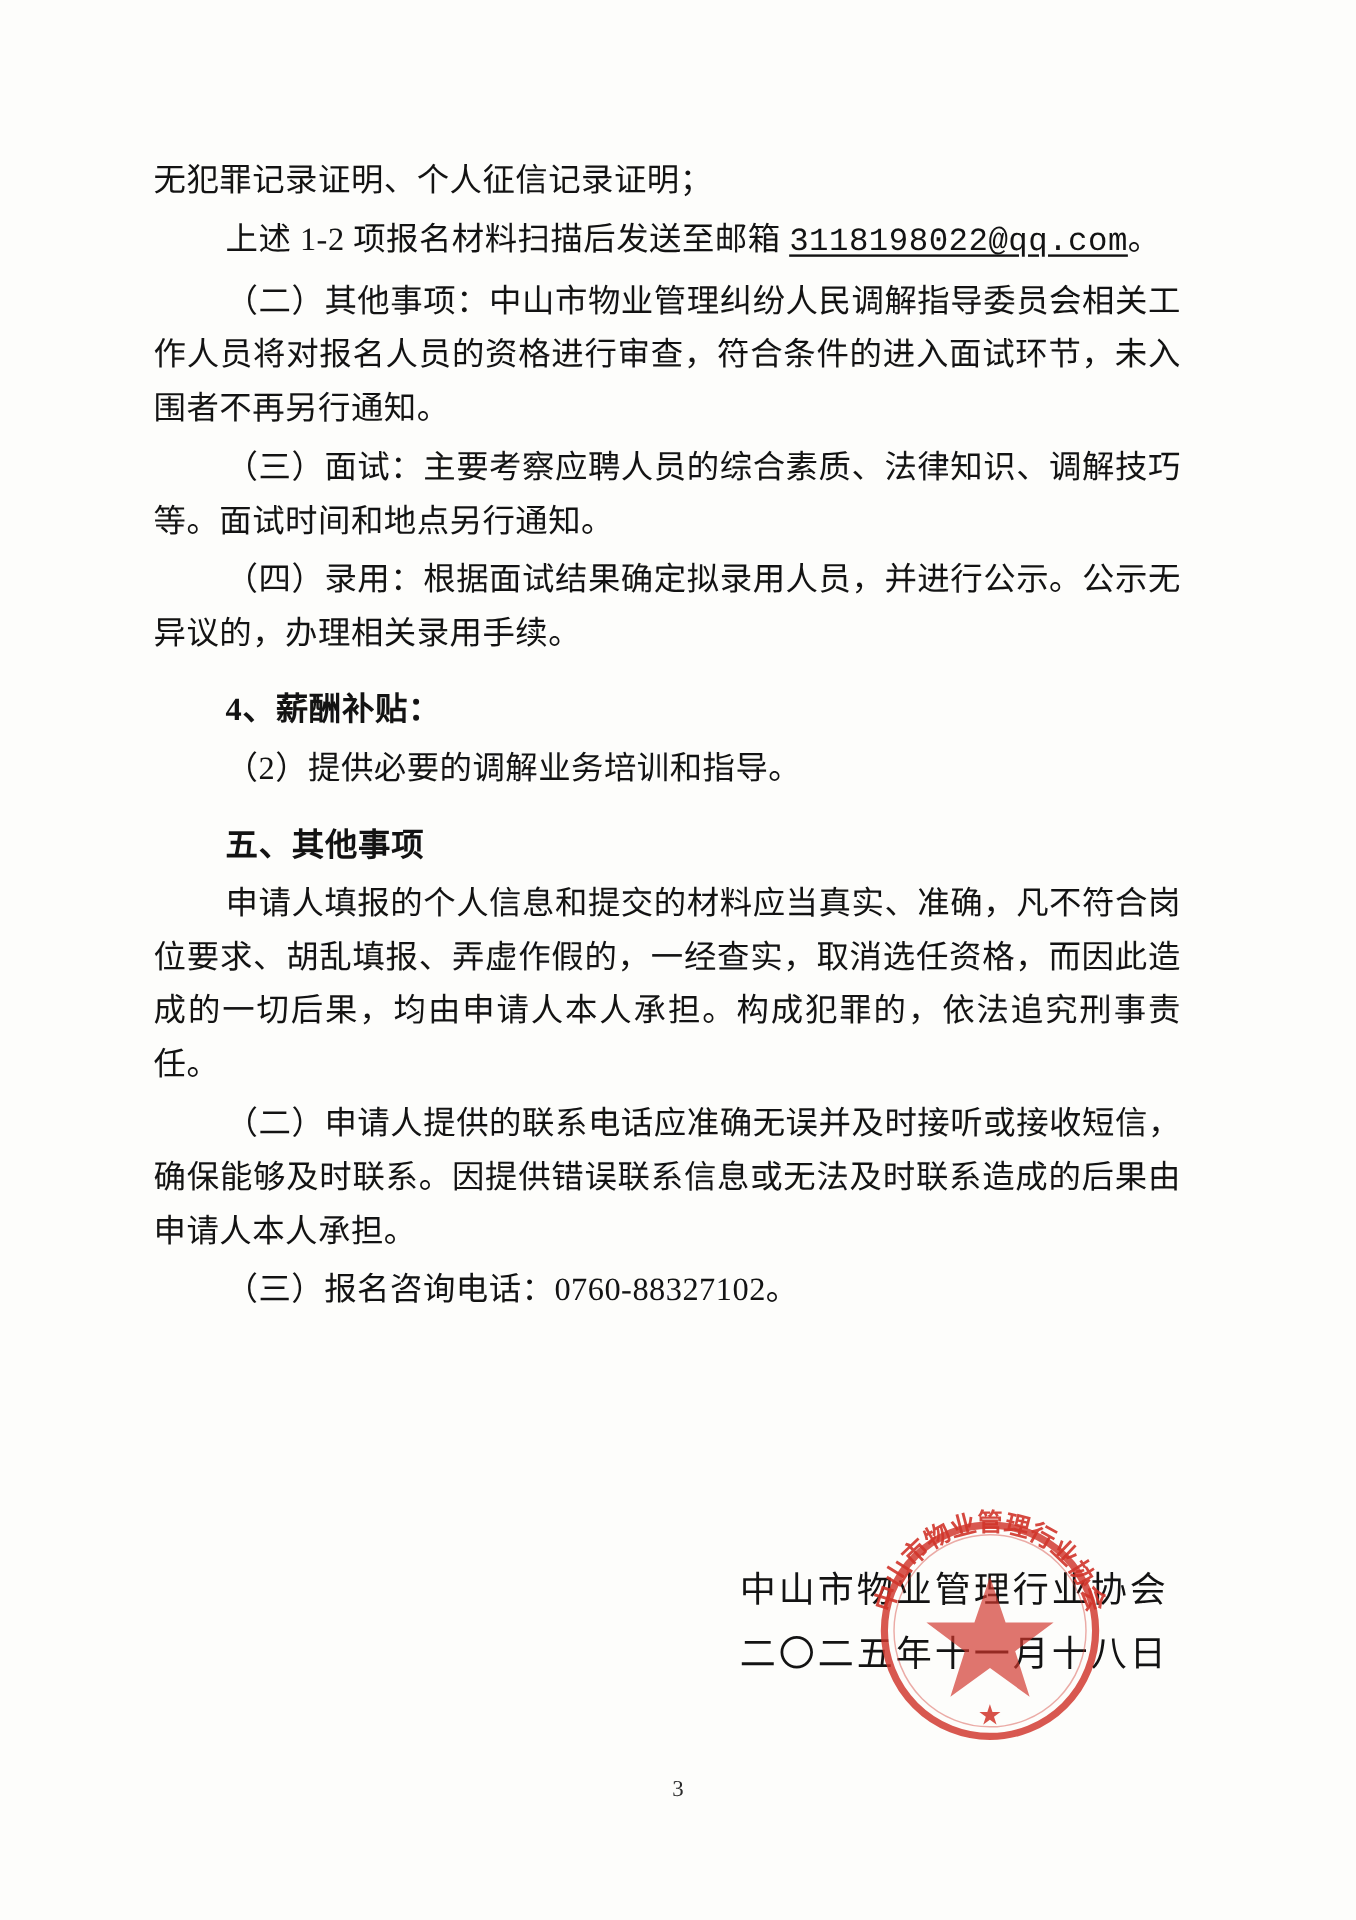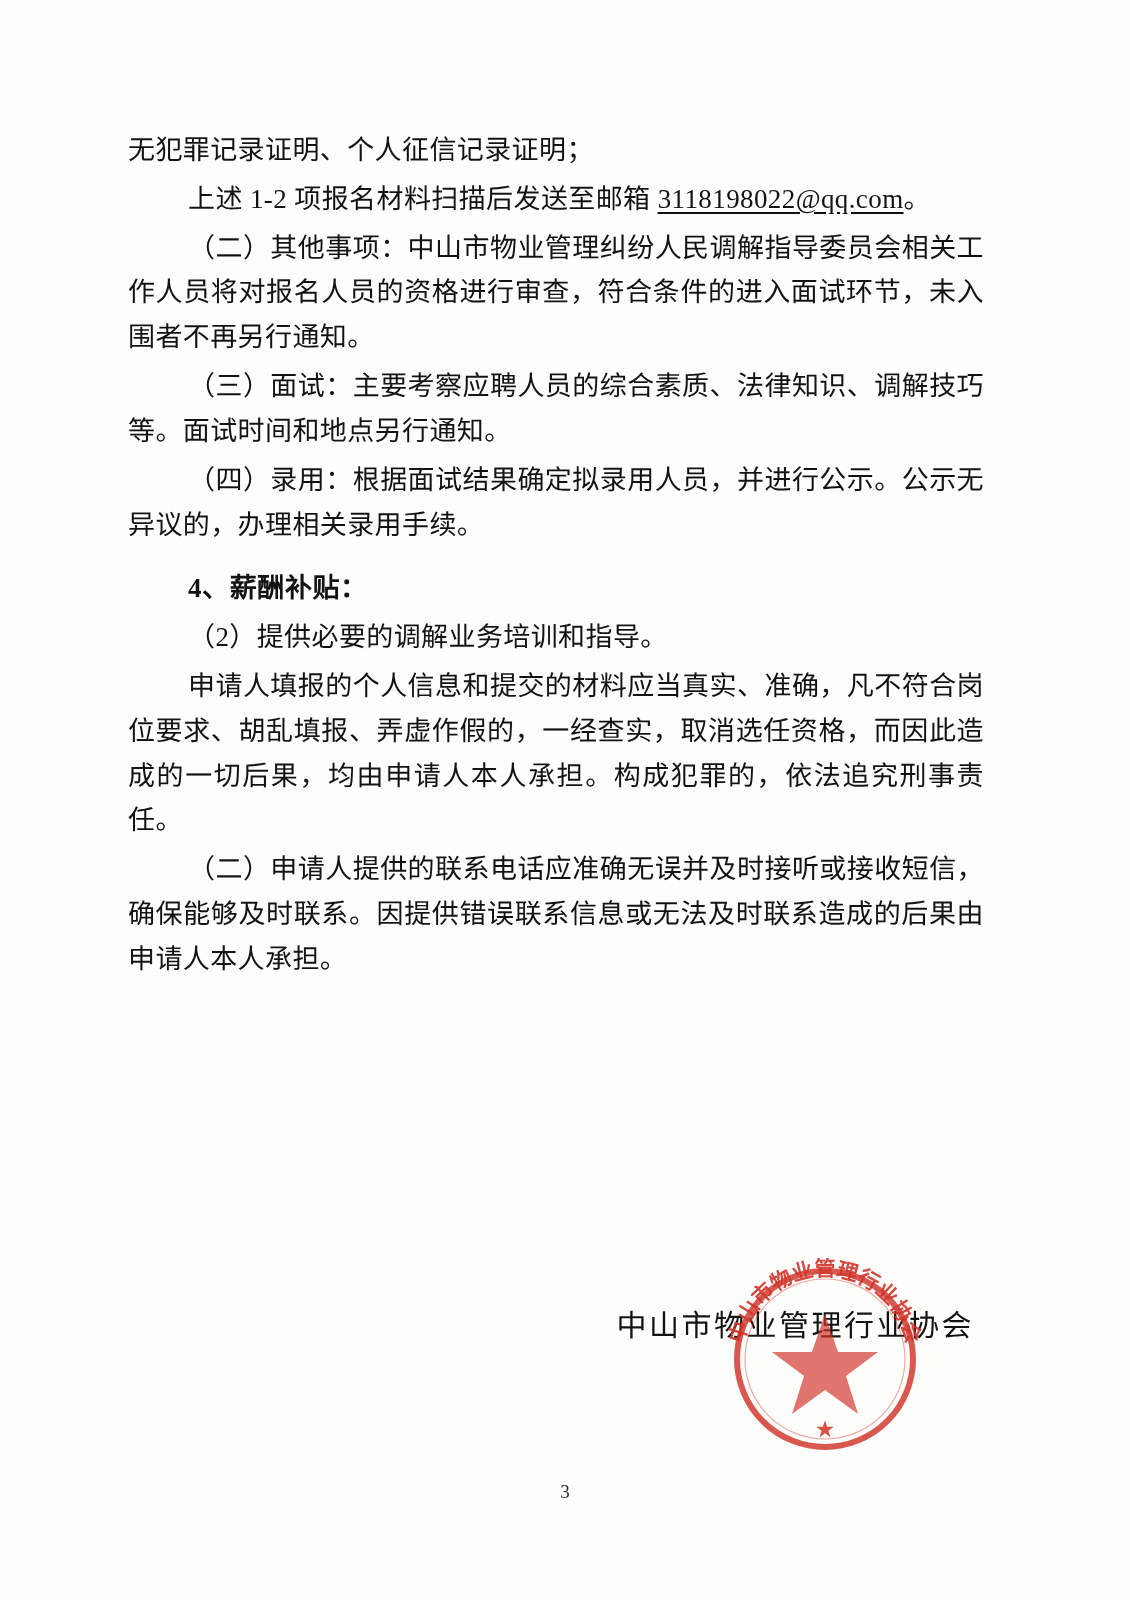--- a/index.html
+++ b/index.html
@@ -42,21 +42,21 @@
   .bold {
     font-weight: bold;
     letter-spacing: 0.6px;
     margin-top: 19px;
   }
   .underline-link {
     text-decoration: underline;
     text-underline-offset: 4px;
   }
   .latin {
-    font-family: Liberation Serif, serif;
+    font-family: Liberation Mono, monospace;
   }
   .sign-block {
     position: absolute;
     left: 128px;
     top: 1300px;
     width: 856px;
     text-align: right;
   }
   .sign-line {
     font-size: 30px;
@@ -101,30 +101,33 @@
 
     <p class="para indent">（三）面试：主要考察应聘人员的综合素质、法律知识、调解技巧等。面试时间和地点另行通知。</p>
 
     <p class="para indent">（四）录用：根据面试结果确定拟录用人员，并进行公示。公示无异议的，办理相关录用手续。</p>
 
     <p class="para indent bold">4、薪酬补贴：</p>
 
 
     <p class="para indent">（2）提供必要的调解业务培训和指导。</p>
 
+    <p class="para indent bold">五、其他事项</p>
 
     <p class="para indent">申请人填报的个人信息和提交的材料应当真实、准确，凡不符合岗位要求、胡乱填报、弄虚作假的，一经查实，取消选任资格，而因此造成的一切后果，均由申请人本人承担。构成犯罪的，依法追究刑事责任。</p>
 
     <p class="para indent">（二）申请人提供的联系电话应准确无误并及时接听或接收短信，确保能够及时联系。因提供错误联系信息或无法及时联系造成的后果由申请人本人承担。</p>
 
+    <p class="para indent">（三）报名咨询电话：0760-88327102。</p>
 
   </div>
 
   <div class="sign-block">
     <div class="sign-line">中山市物业管理行业协会</div>
+    <div class="sign-line">二〇二五年十一月十八日</div>
   </div>
 
   <div class="seal">
     <svg width="226" height="226" viewBox="0 0 226 226" aria-hidden="true">
       <defs>
         <path id="sealArc" d="M 113,113 m 0,-88 a 88,88 0 1,1 -0.1,0" fill="none"></path>
         <path id="sealArcText" d="M 30,113 a 83,83 0 1,1 166,0" fill="none"></path>
       </defs>
       <g opacity="0.82" fill="none" stroke="#d1352b">
         <circle cx="113" cy="113" r="88" stroke-width="6"></circle>

